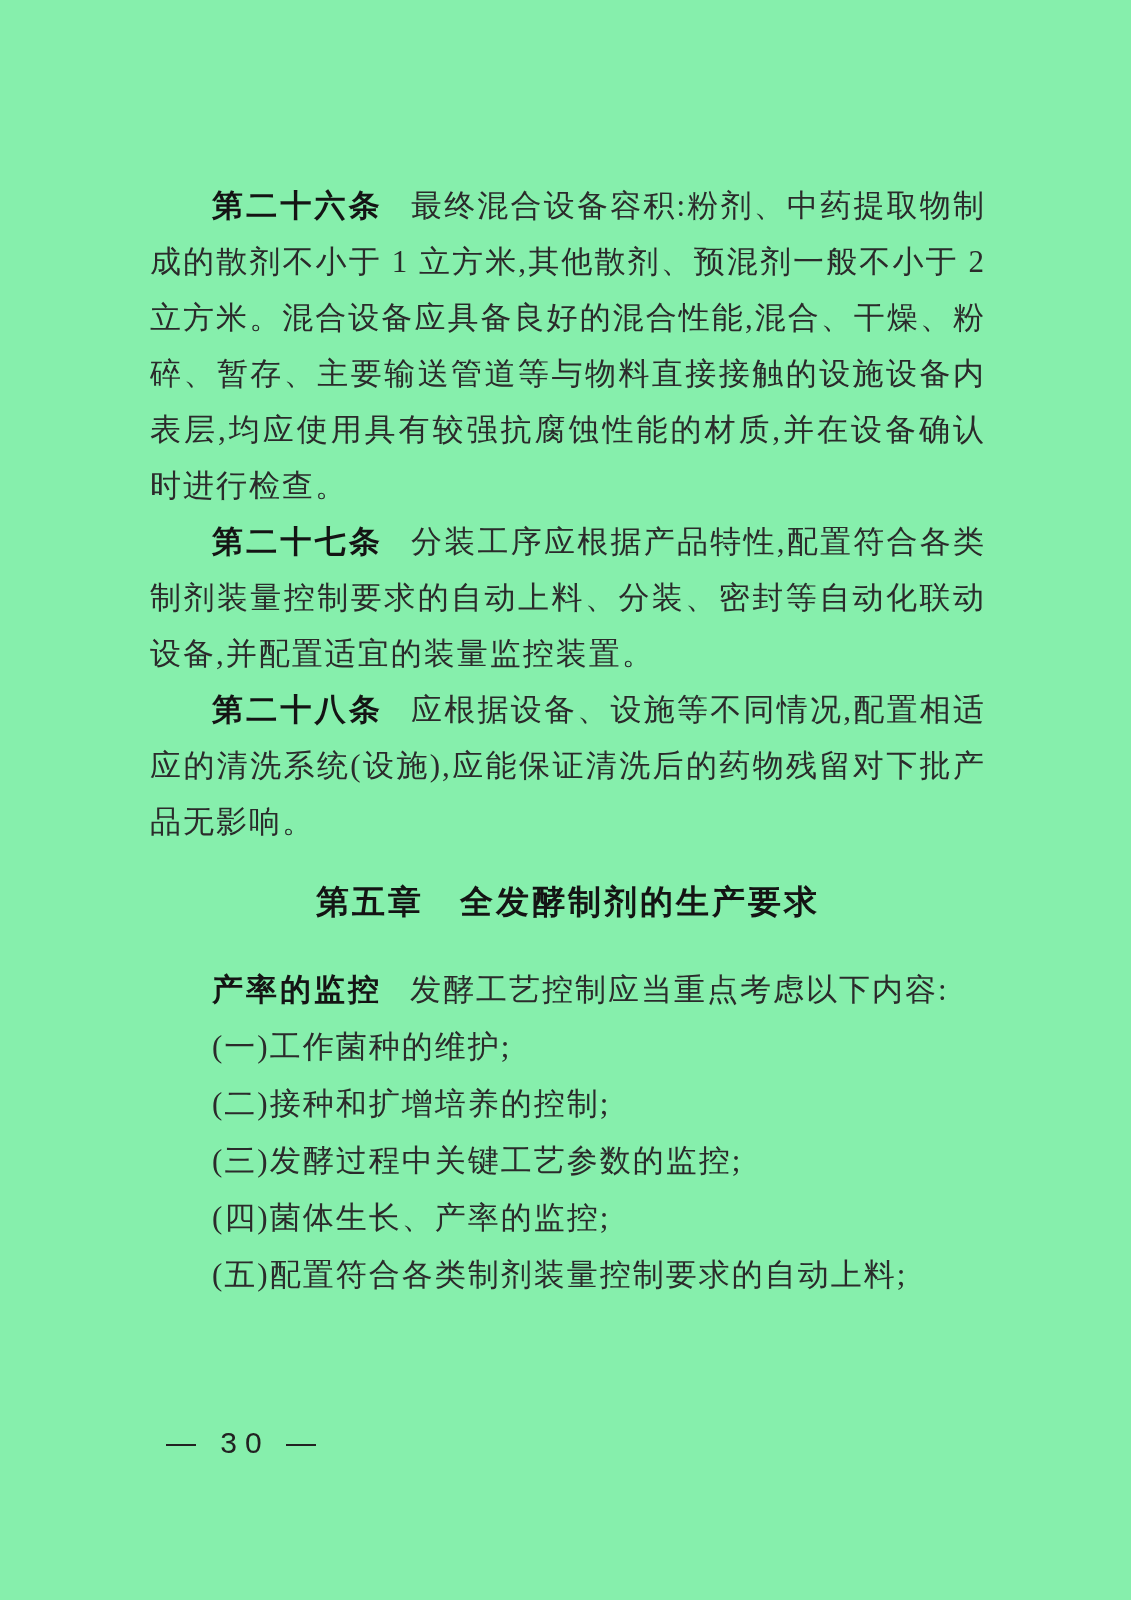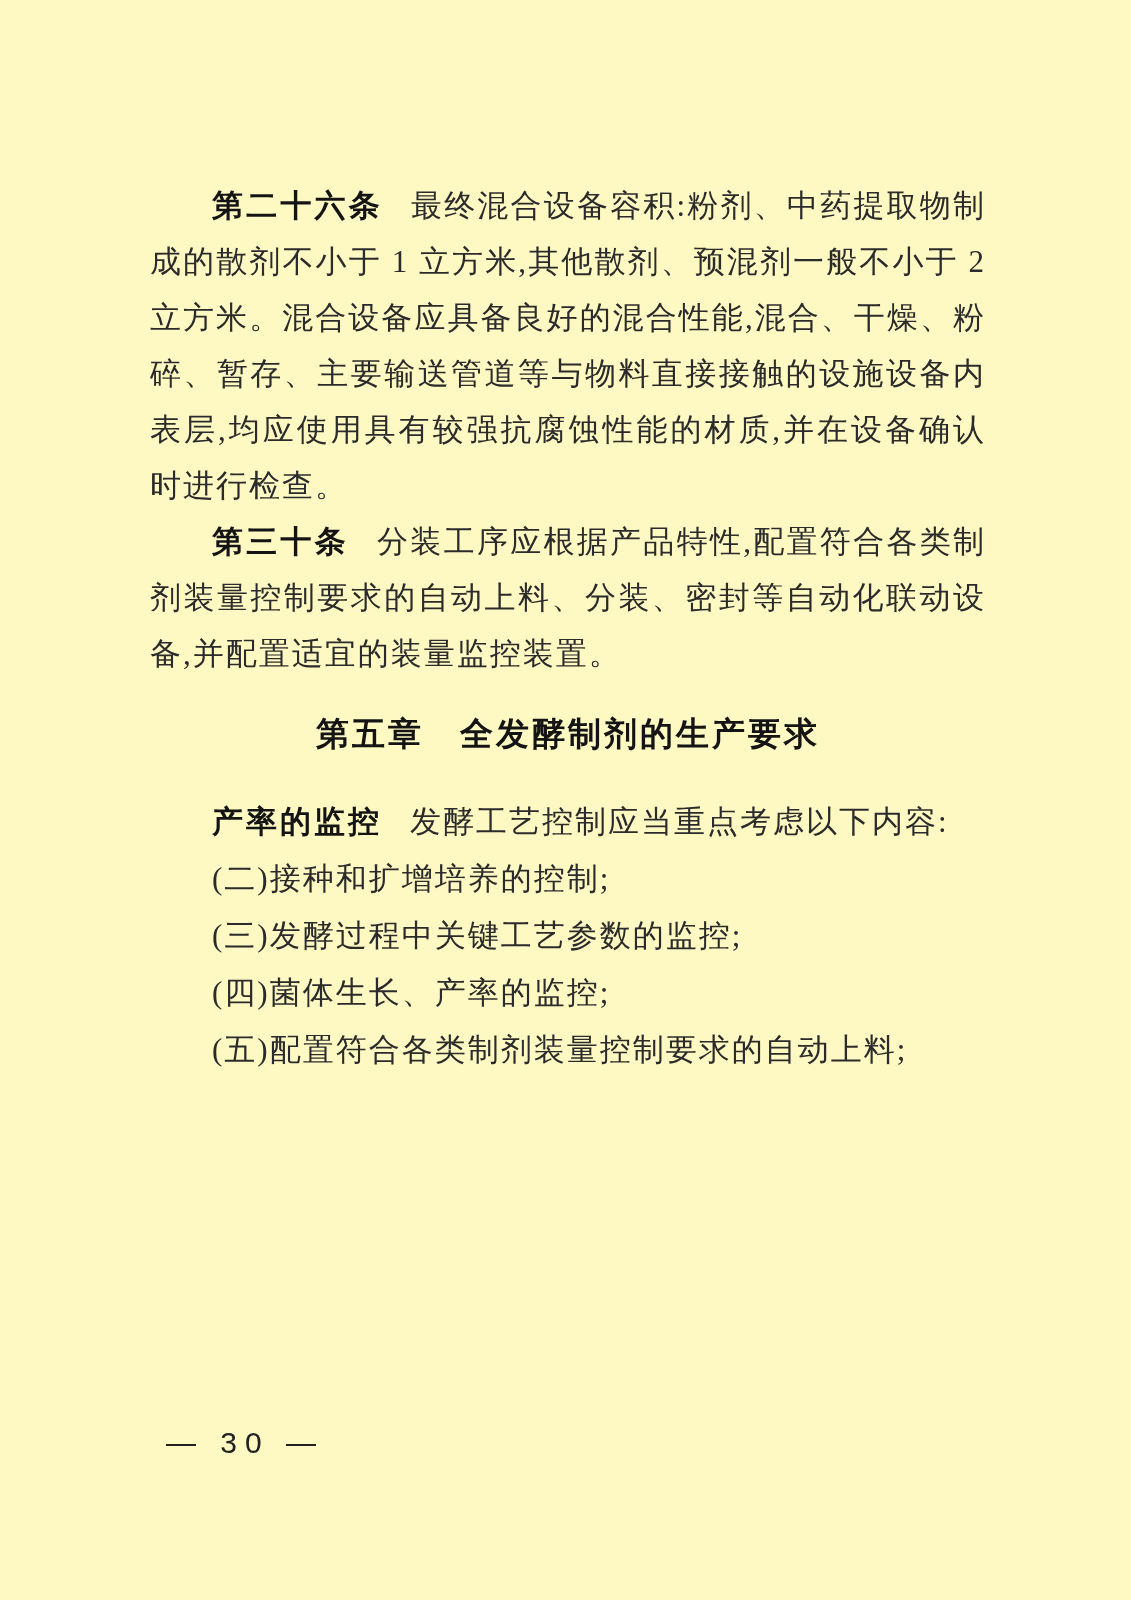--- a/index.html
+++ b/index.html
@@ -1,21 +1,21 @@
 <!DOCTYPE html>
 <html lang="zh"><head>
 <meta charset="utf-8">
 <style>
   html, body { margin: 0; padding: 0; background: #e8e8e8; }
   .page {
     position: relative;
     width: 1131px;
     height: 1600px;
     margin: 0 auto;
-    background: #fef9c3;
+    background: #86efac;
     font-family: "Liberation Serif", "DejaVu Serif", serif;
     color: #2b2b2b;
     overflow: hidden;
   }
   .content {
     position: absolute;
     left: 150px;
     top: 178px;
     width: 836px;
   }
@@ -64,28 +64,30 @@
   }
 </style>
 </head>
 <body>
 
 <div class="page">
   <div class="content">
 
     <p class="para"><span class="art-num">第二十六条</span><span>最终混合设备容积:粉剂、中药提取物制成的散剂不小于 1 立方米,其他散剂、预混剂一般不小于 2 立方米。混合设备应具备良好的混合性能,混合、干燥、粉碎、暂存、主要输送管道等与物料直接接触的设施设备内表层,均应使用具有较强抗腐蚀性能的材质,并在设备确认时进行检查。</span></p>
 
-    <p class="para"><span class="art-num">第三十条</span><span>分装工序应根据产品特性,配置符合各类制剂装量控制要求的自动上料、分装、密封等自动化联动设备,并配置适宜的装量监控装置。</span></p>
+    <p class="para"><span class="art-num">第二十七条</span><span>分装工序应根据产品特性,配置符合各类制剂装量控制要求的自动上料、分装、密封等自动化联动设备,并配置适宜的装量监控装置。</span></p>
 
+    <p class="para"><span class="art-num">第二十八条</span><span>应根据设备、设施等不同情况,配置相适应的清洗系统(设施),应能保证清洗后的药物残留对下批产品无影响。</span></p>
 
     <p class="para chapter-heading">第五章　全发酵制剂的生产要求</p>
 
 
     <p class="para"><span class="art-num">产率的监控</span><span>发酵工艺控制应当重点考虑以下内容:</span></p>
 
+    <p class="list-item">(一)工作菌种的维护;</p>
     <p class="list-item">(二)接种和扩增培养的控制;</p>
     <p class="list-item">(三)发酵过程中关键工艺参数的监控;</p>
     <p class="list-item">(四)菌体生长、产率的监控;</p>
     <p class="list-item">(五)配置符合各类制剂装量控制要求的自动上料;</p>
 
   </div>
 
   <div class="page-number">— 30 —</div>
 </div>
 

